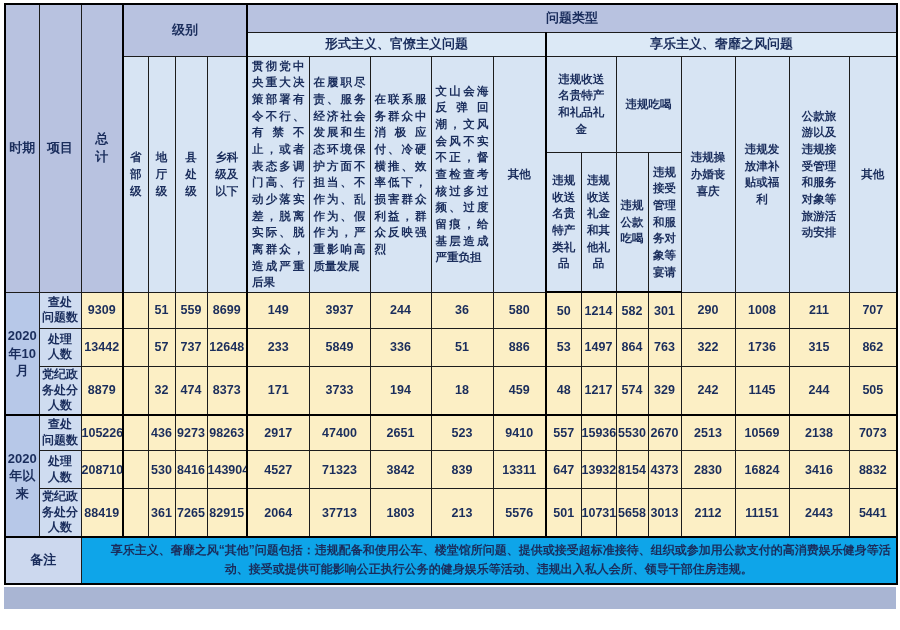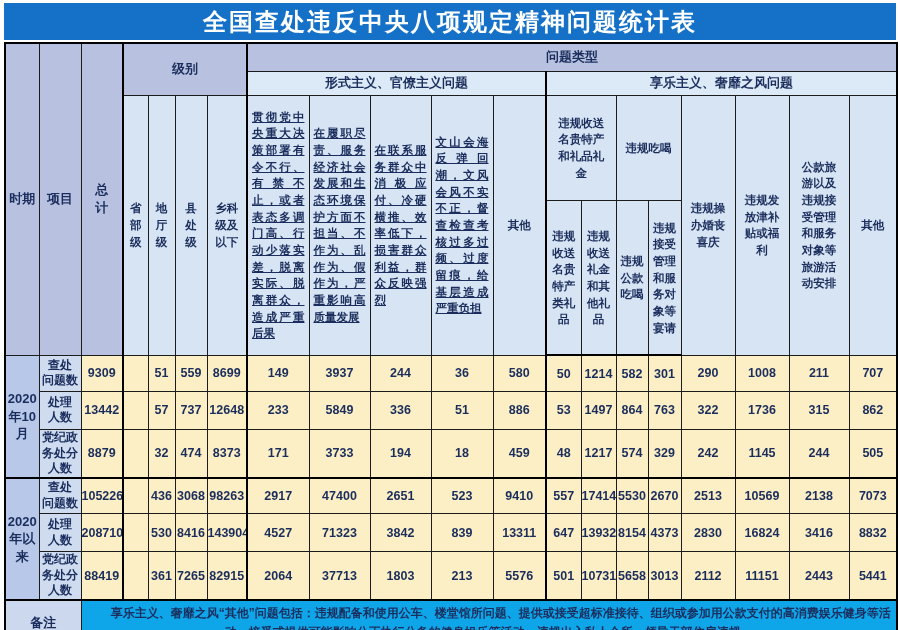--- a/index.html
+++ b/index.html
@@ -20,21 +20,21 @@
     border:2px solid #000;
   }
   table.stat th, table.stat td {
     border:1px solid #1c1c1c; text-align:center; vertical-align:middle;
     overflow:hidden; color:#1a2d5c; font-weight:bold;
   }
   
   .hdr-peri { background:#b8c2e0; font-size:13px; }
   .hdr-group { background:#dce9f6; font-size:13px; }
   .hdr-blue { background:#d7e4f3; font-size:11.5px; line-height:1.45; }
-  .hdr-blue.desc { text-align:justify; padding:13px 4px;text-decoration:underline; }
+  .hdr-blue.desc { text-align:justify; padding:1px 4px; }
   .wrapnarrow span { display:inline-block; word-break:break-all; vertical-align:middle; }
   .w1 span { max-width:1.1em; }
   .w2 span { max-width:2.1em; }
   .w3 span { max-width:3.1em; }
   .w4 span { max-width:4.2em; }
   
   .num-cell { background:#fcefc5; color:#222222; font-size:12.5px; font-weight:bold; }
   .item-cell { background:#cfdcf0; font-size:12px; white-space:pre-line; line-height:1.3;margin-left:16px; }
   .period-cell { background:#b7c8e8; font-size:13px; white-space:pre-line; line-height:1.35;margin-top:8px; }
   
@@ -55,21 +55,20 @@
     display:flex; align-items:center; justify-content:space-between;
     padding:0 8px; font-size:13px; font-weight:bold; color:#13265e;
     width:892px;
   }
 </style>
 </head>
 <body>
 
 <div class="page">
 
-  <div class="title-bar">全国查处违反中央八项规定精神问题统计表</div>
 
   <table class="stat">
     <colgroup>
       <col style="width:34px">
         <col style="width:42px">
         <col style="width:42px">
       <col style="width:25px">
         <col style="width:27px">
         <col style="width:32px">
         <col style="width:40px">
@@ -196,29 +195,29 @@
         </tr>
         <tr class="period-sep">
           <td rowspan="3" class="period-cell">2020
 年以
 来</td>
           <td class="item-cell">查处
 问题数</td>
           <td class="num-cell">105226</td>
           <td class="num-cell bl2"></td>
           <td class="num-cell">436</td>
-          <td class="num-cell">3068</td>
+          <td class="num-cell">9273</td>
           <td class="num-cell">98263</td>
           <td class="num-cell bl2">2917</td>
           <td class="num-cell">47400</td>
           <td class="num-cell">2651</td>
           <td class="num-cell">523</td>
           <td class="num-cell">9410</td>
           <td class="num-cell bl2">557</td>
-          <td class="num-cell">17414</td>
+          <td class="num-cell">15936</td>
           <td class="num-cell">5530</td>
           <td class="num-cell">2670</td>
           <td class="num-cell">2513</td>
           <td class="num-cell">10569</td>
           <td class="num-cell">2138</td>
           <td class="num-cell">7073</td>
         </tr>
         <tr>
           <td class="item-cell">处理
 人数</td>

